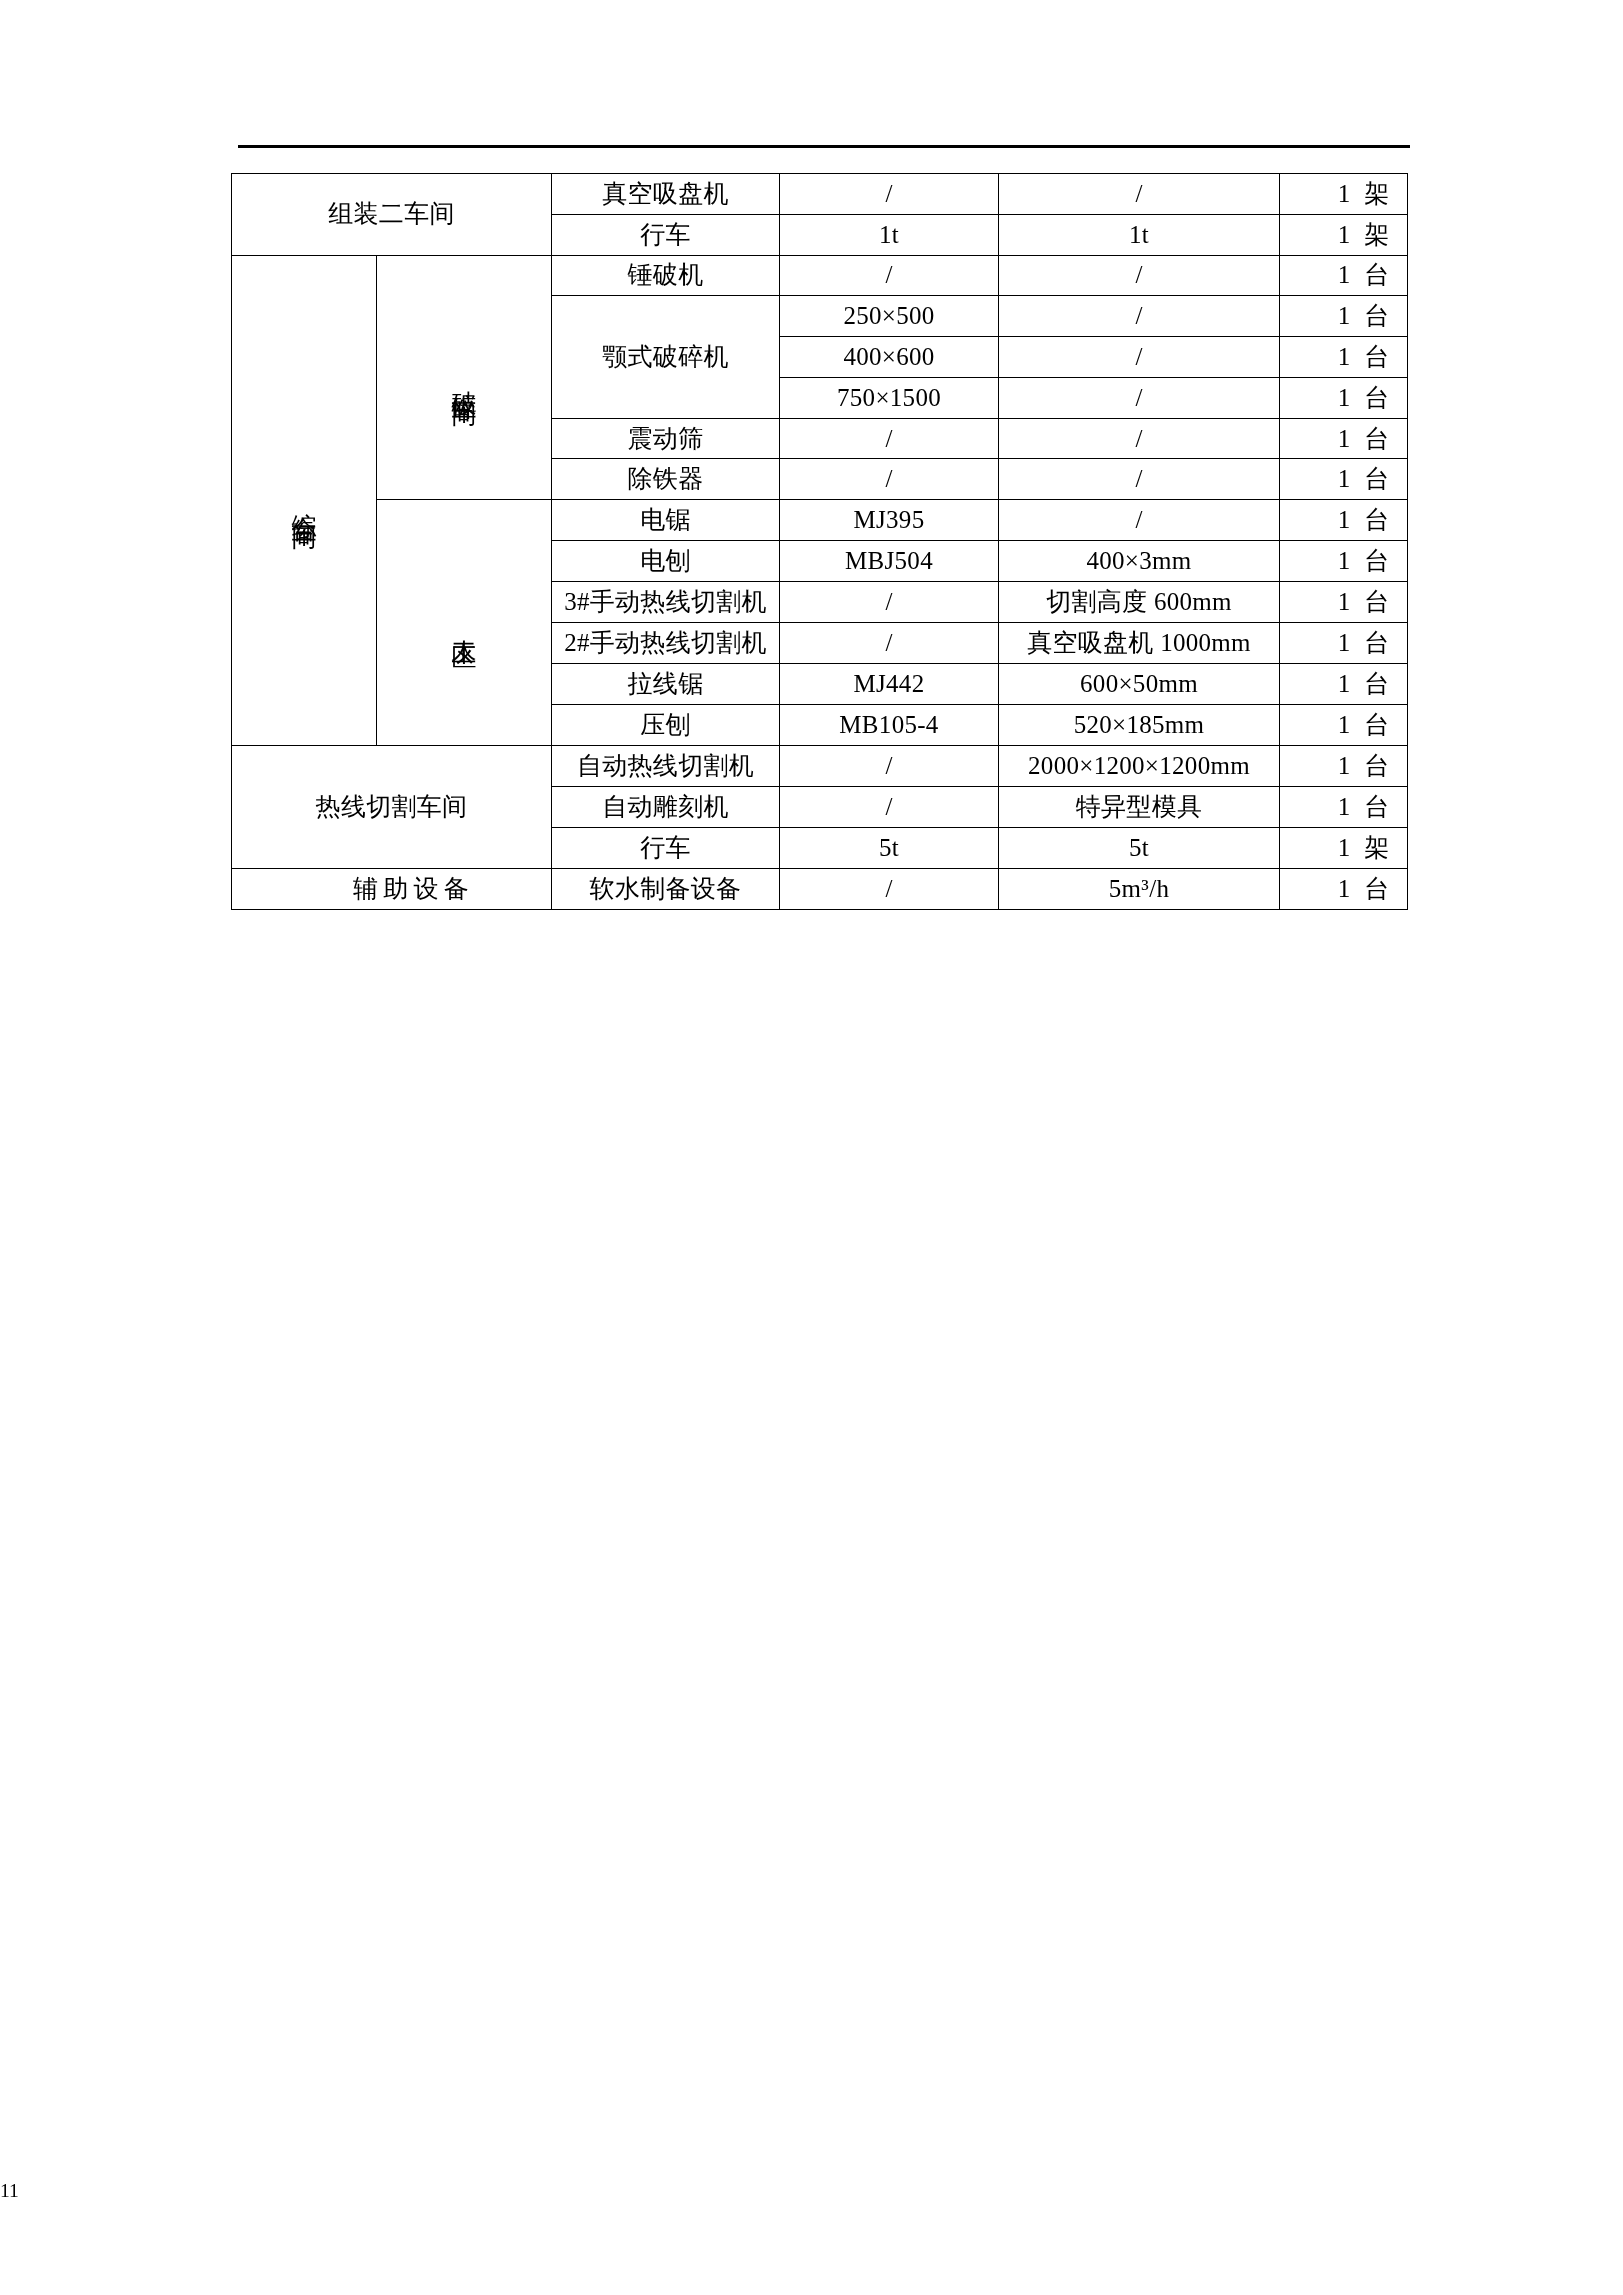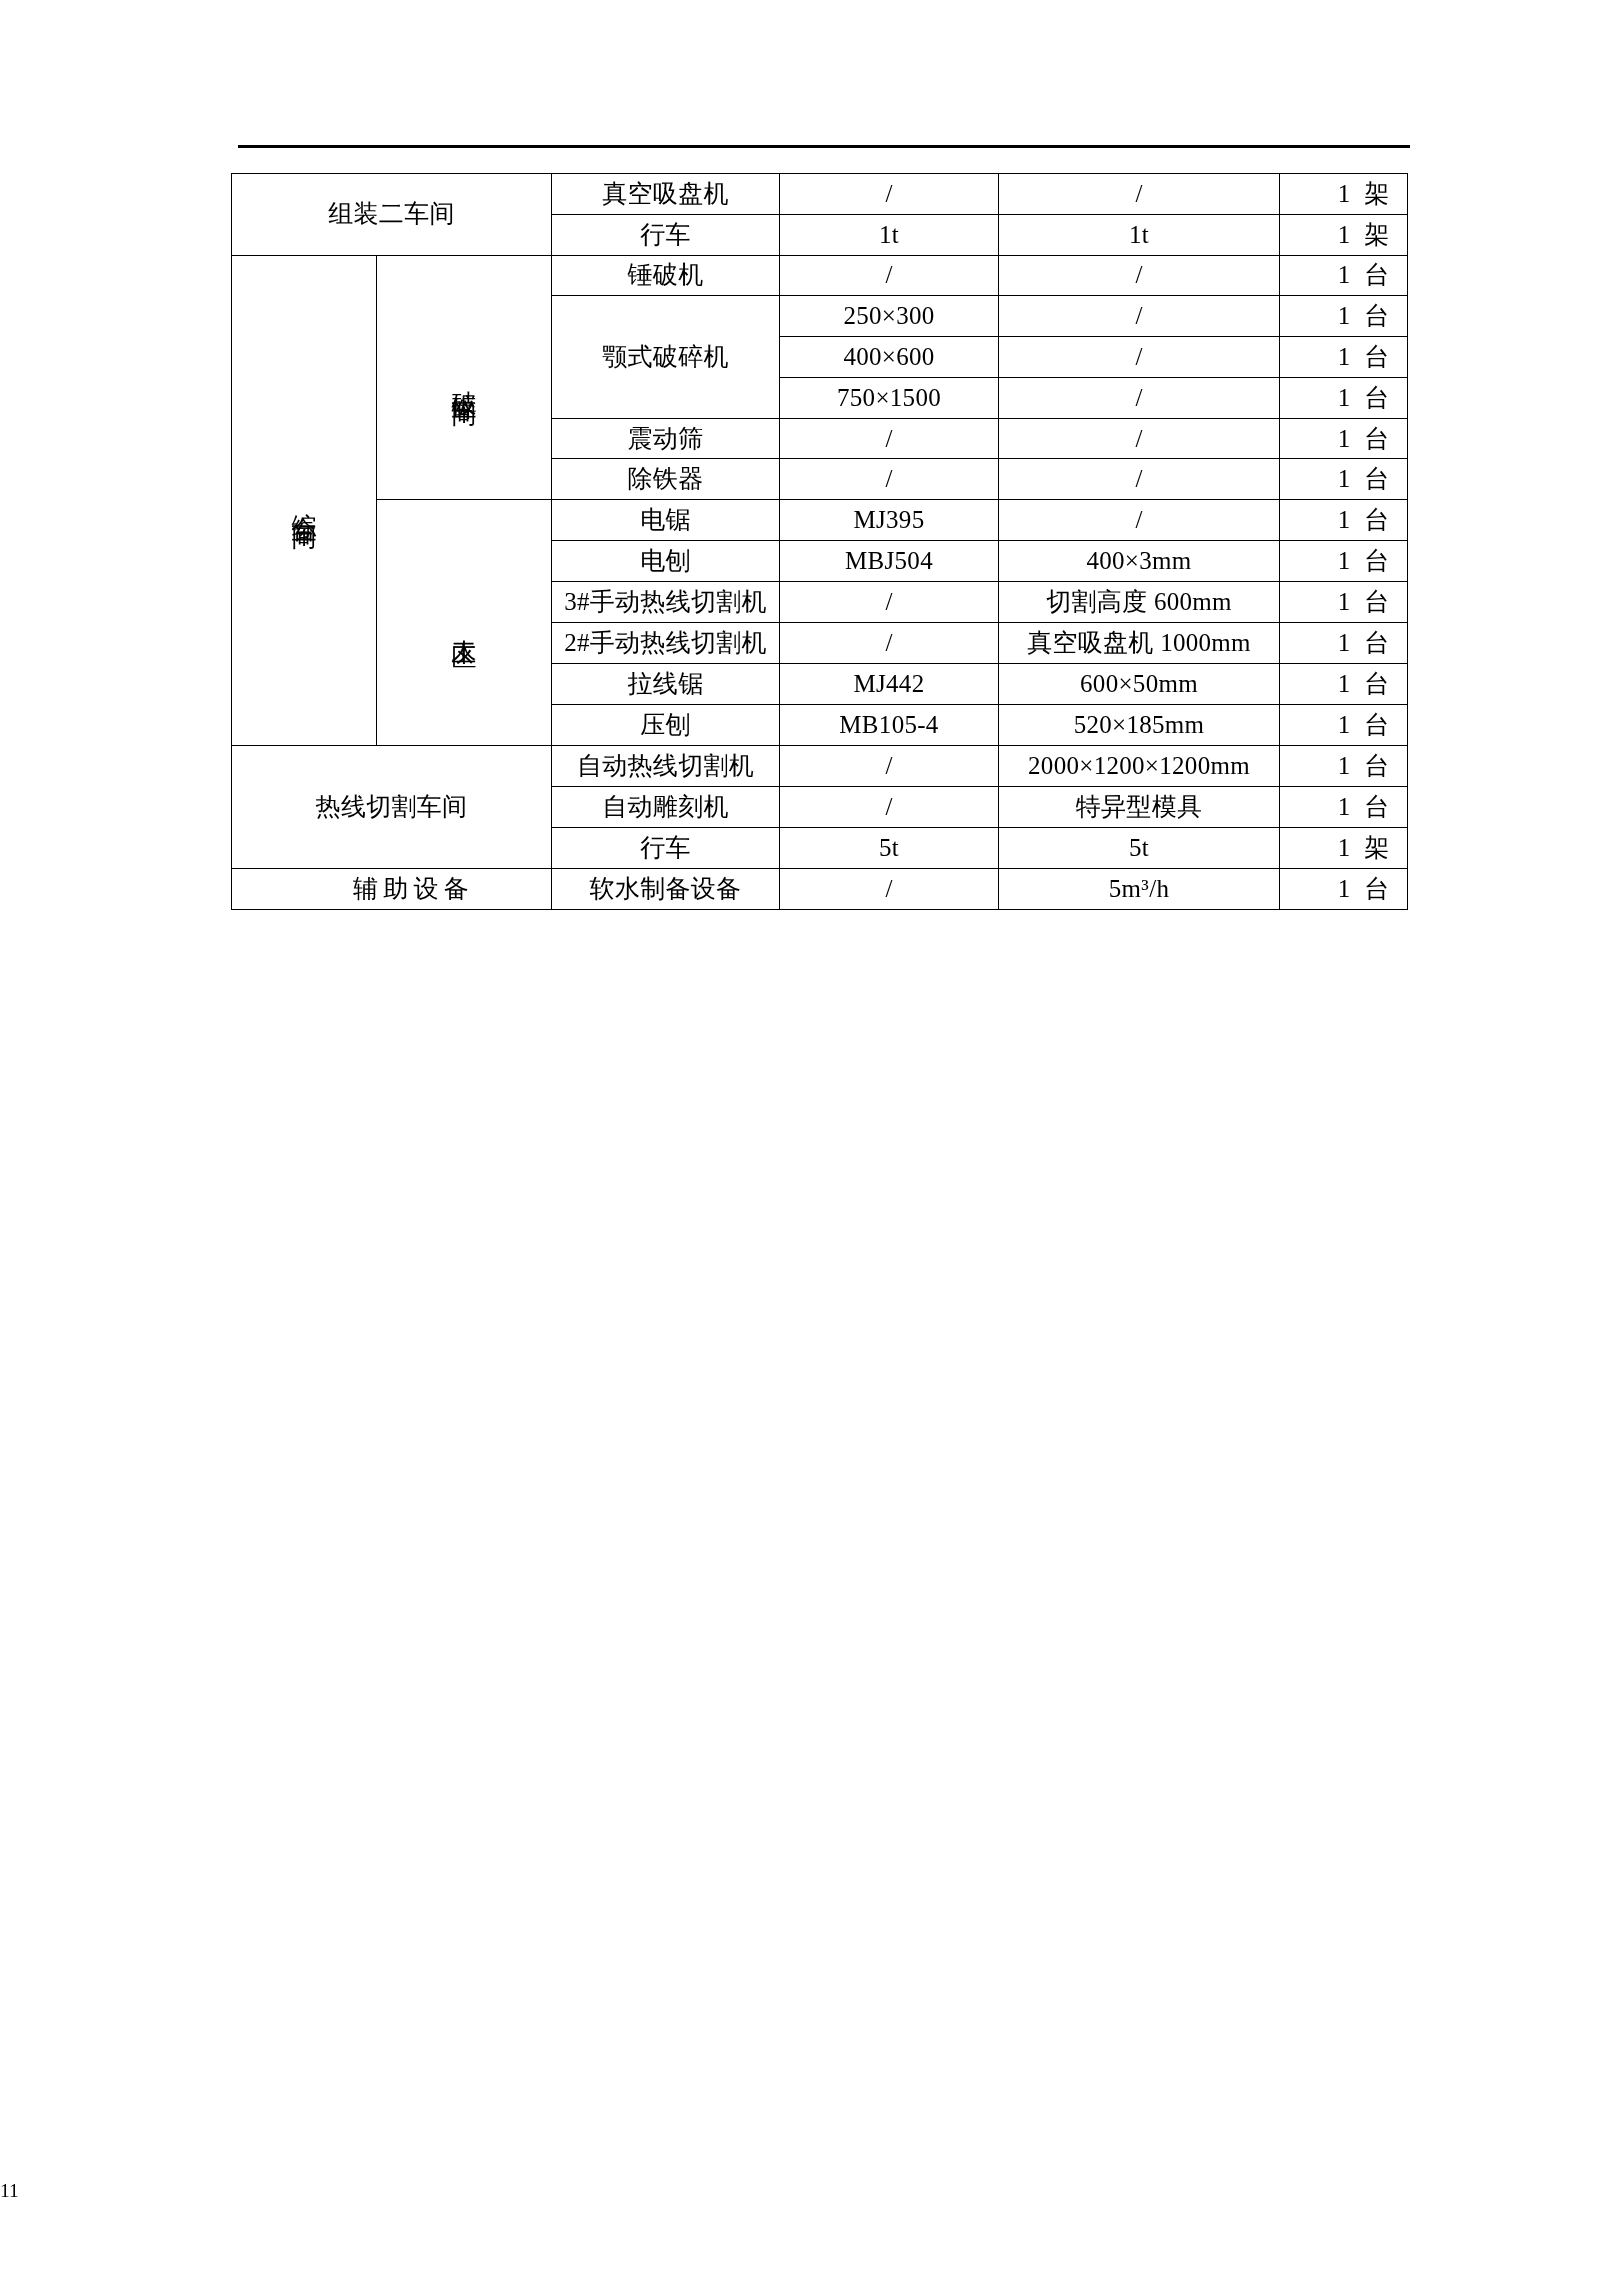--- a/index.html
+++ b/index.html
@@ -157,21 +157,21 @@
           <td>
             <span class="qty">1 台</span>
           </td>
         </tr>
 
         <tr>
           <td rowspan="3">
             <span>颚式破碎机</span>
           </td>
           <td>
-            <span>250×300</span>
+            <span>250×500</span>
           </td>
           <td>
             <span>/</span>
           </td>
           <td>
             <span class="qty">1 台</span>
           </td>
         </tr>
 
         <tr>

